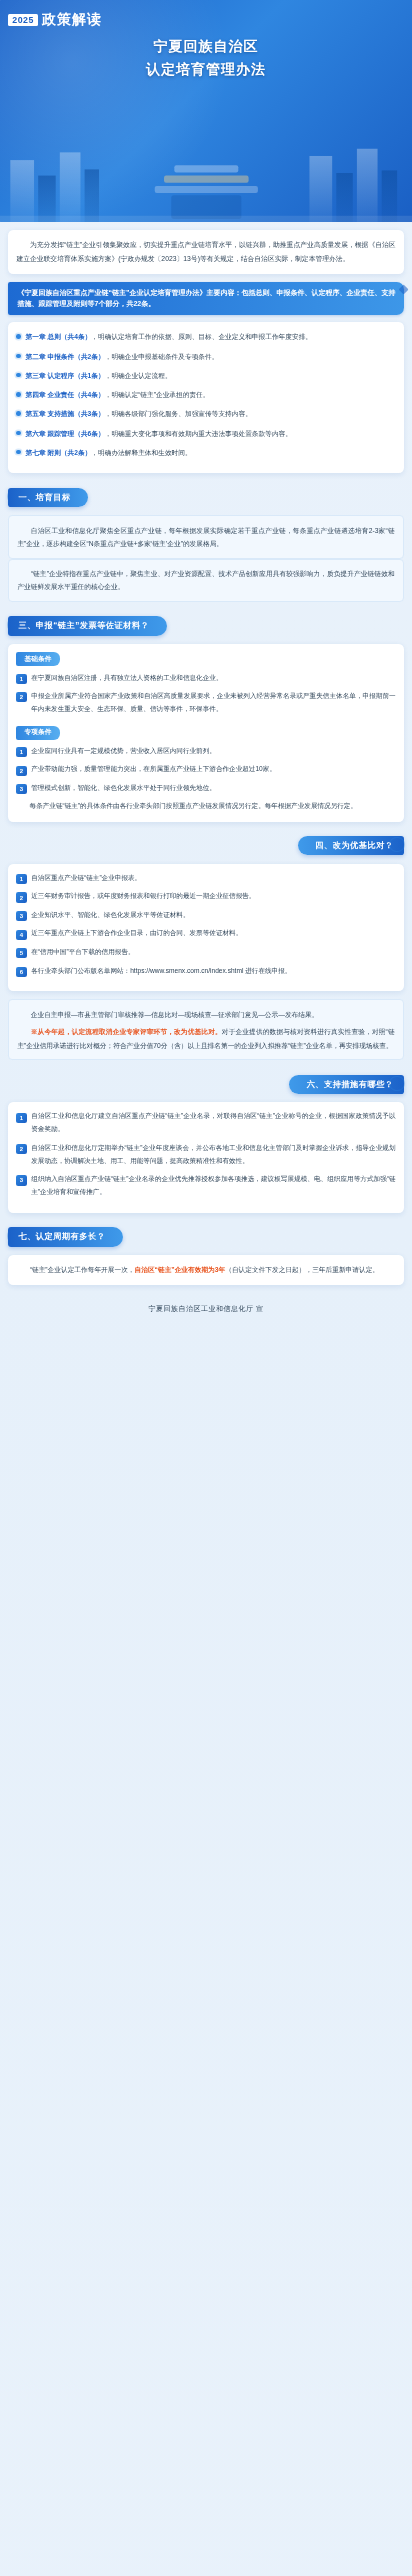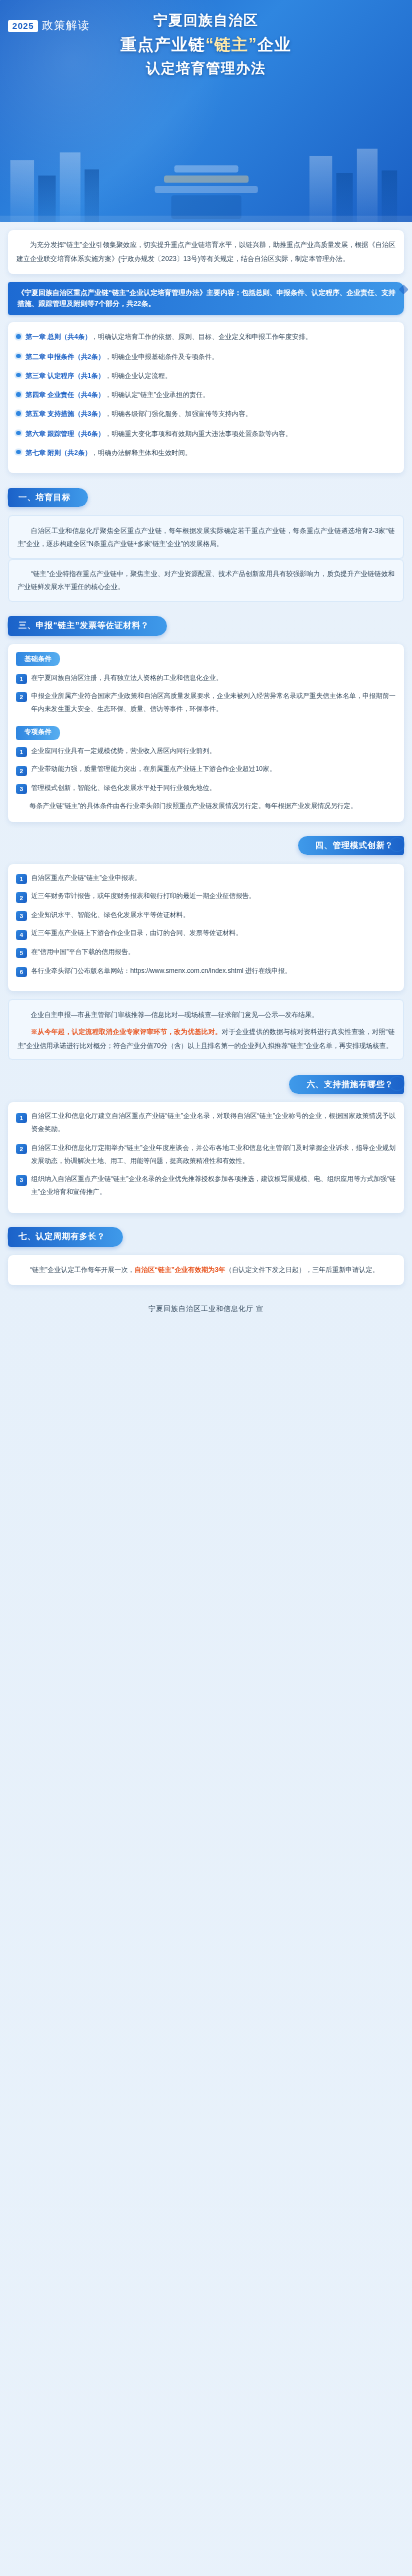--- a/index.html
+++ b/index.html
@@ -37,44 +37,44 @@
       linear-gradient(65deg, rgba(255,255,255,0.04) 0 1px, transparent 1px 31px);
     opacity: .8;
   }
   .hero-city {
     position: absolute;
     left: 0; right: 0; bottom: 0;
     height: 98px;
   }
   .hero-badge {
     position: absolute;
-    left: 8.2px; top: 18px;
+    left: 8.2px; top: 11px;
     display: flex;
     align-items: center;
     gap: 4.1px;
     z-index: 5;
   }
   .hero-badge .yr {
     background: #ffffff;
     color: #1a5fc4;
     font-size: 8.8px;
     font-weight: bold;
     padding: 1px 4.1px;
     border-radius: 1.5px;
     letter-spacing: 0.5px;
   }
   .hero-badge .tag {
     color: #ffffff;
-    font-size: 11px;
-    font-weight: normal;
+    font-size: 14px;
+    font-weight: bold;
     letter-spacing: 1px;
   }
   .hero-title {
     position: absolute;
-    top: 12px;
+    top: 38px;
     left: 0; right: 0;
     text-align: center;
     z-index: 6;
   }
   .hero-title .ln {
     color: #ffffff;
     font-weight: bold;
     text-shadow: 0 1px 3.1px rgba(7,40,90,0.45);
     letter-spacing: 1px;
   }
@@ -318,23 +318,20 @@
       <path d="M0 178 L800 178 L800 190 L0 190 Z" fill="#ffffff" opacity="0.10"></path>
     </svg>
 
     <div class="hero-badge">
       <span class="yr">2025</span>
       <span class="tag">政策解读</span>
     </div>
 
     <div class="hero-title">
       <div class="ln l1">宁夏回族自治区</div>
-      <div class="ln l2">
-        <span>重点产业链</span><span class="hl">“链主”</span><span>企业</span>
-      </div>
       <div class="ln l3">认定培育管理办法</div>
     </div>
   </div>
 
   <div class="body">
 
     <div class="card">
       <p>为充分发挥“链主”企业引领集聚效应，切实提升重点产业链培育水平，以链兴群，助推重点产业高质量发展，根据《自治区建立企业联交培育体系实施方案》(宁政办规发〔2023〕13号)等有关规定，结合自治区实际，制定本管理办法。</p>
     </div>
 
@@ -412,21 +409,21 @@
         </div>
         <div class="nitem">
           <span class="num">3</span>
           <span class="txt">管理模式创新，智能化、绿色化发展水平处于同行业领先地位。</span>
         </div>
       </div>
       <div class="note">每条产业链“链主”的具体条件由各行业牵头部门按照重点产业链发展情况另行定。每年根据产业发展情况另行定。</div>
     </div>
 
     <div class="sec-head right">
-      <span class="bar">四、管理模式创新？</span>
+      <span class="bar">四、改为优基比对？</span>
       <span class="deco r"></span>
     </div>
     <div class="card">
       <div class="nlist">
         <div class="nitem">
           <span class="num">1</span>
           <span class="txt">自治区重点产业链“链主”企业申报表。</span>
         </div>
         <div class="nitem">
           <span class="num">2</span>

